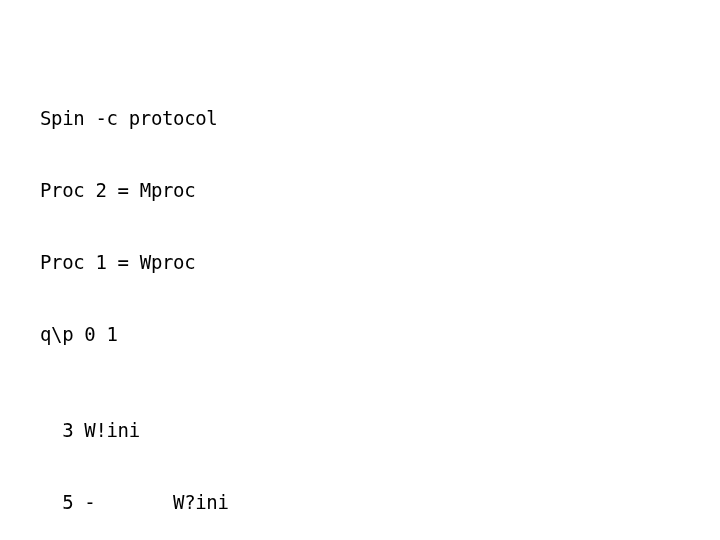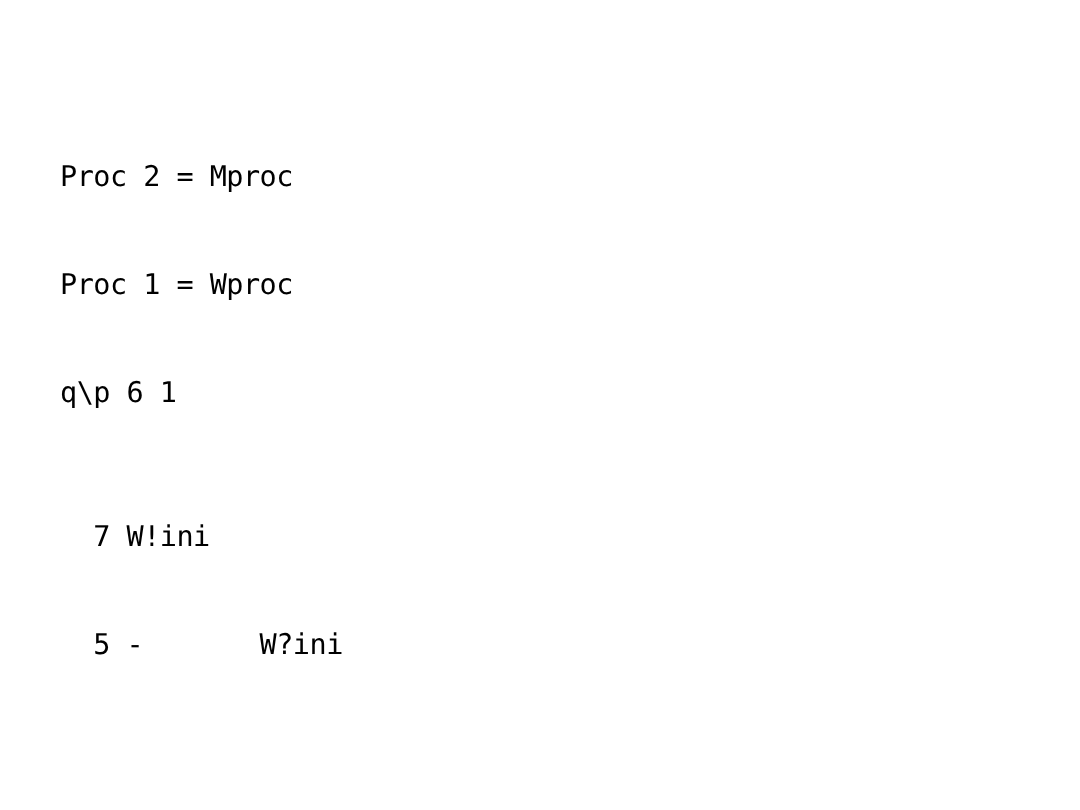--- a/index.html
+++ b/index.html
@@ -34,25 +34,26 @@
     display: block;
     height: 24px;
     white-space: pre;
   }
 </style>
 </head>
 <body>
 
 <div id="listing">
 
+  <span class="line">Spin -c protocol</span>
   <span class="line">Proc 2 = Mproc</span>
   <span class="line">Proc 1 = Wproc</span>
-  <span class="line">q\p 6 1</span>
+  <span class="line">q\p 0 1</span>
 
-  <span class="line">  7 W!ini</span>
+  <span class="line">  3 W!ini</span>
   <span class="line">  5 -       W?ini</span>
   
   
 
   
 
   
   
   
 

